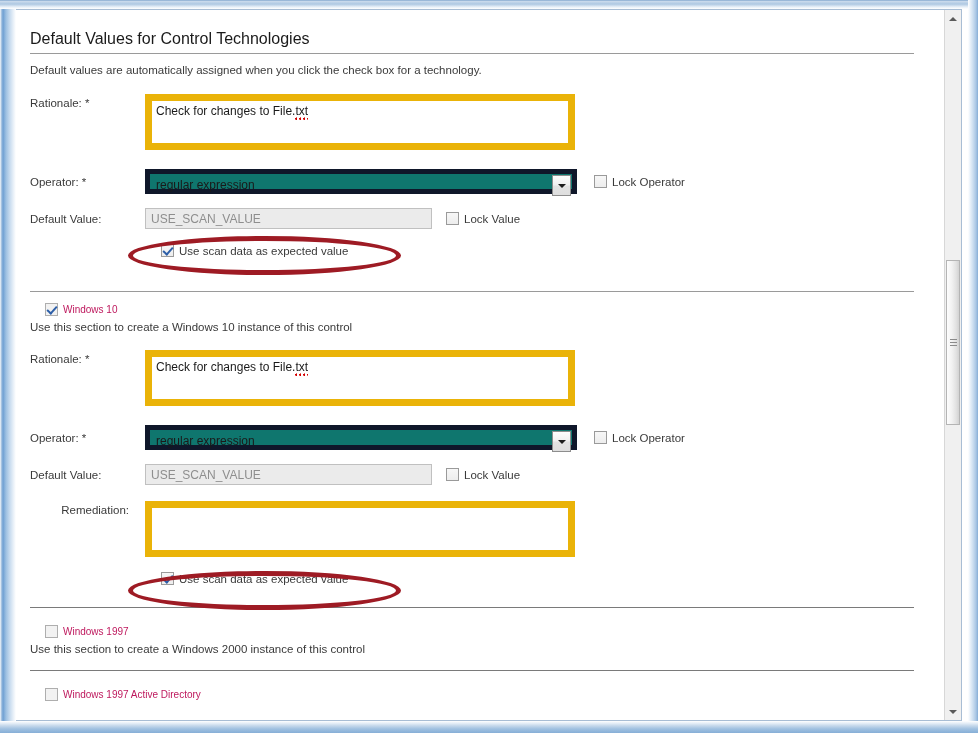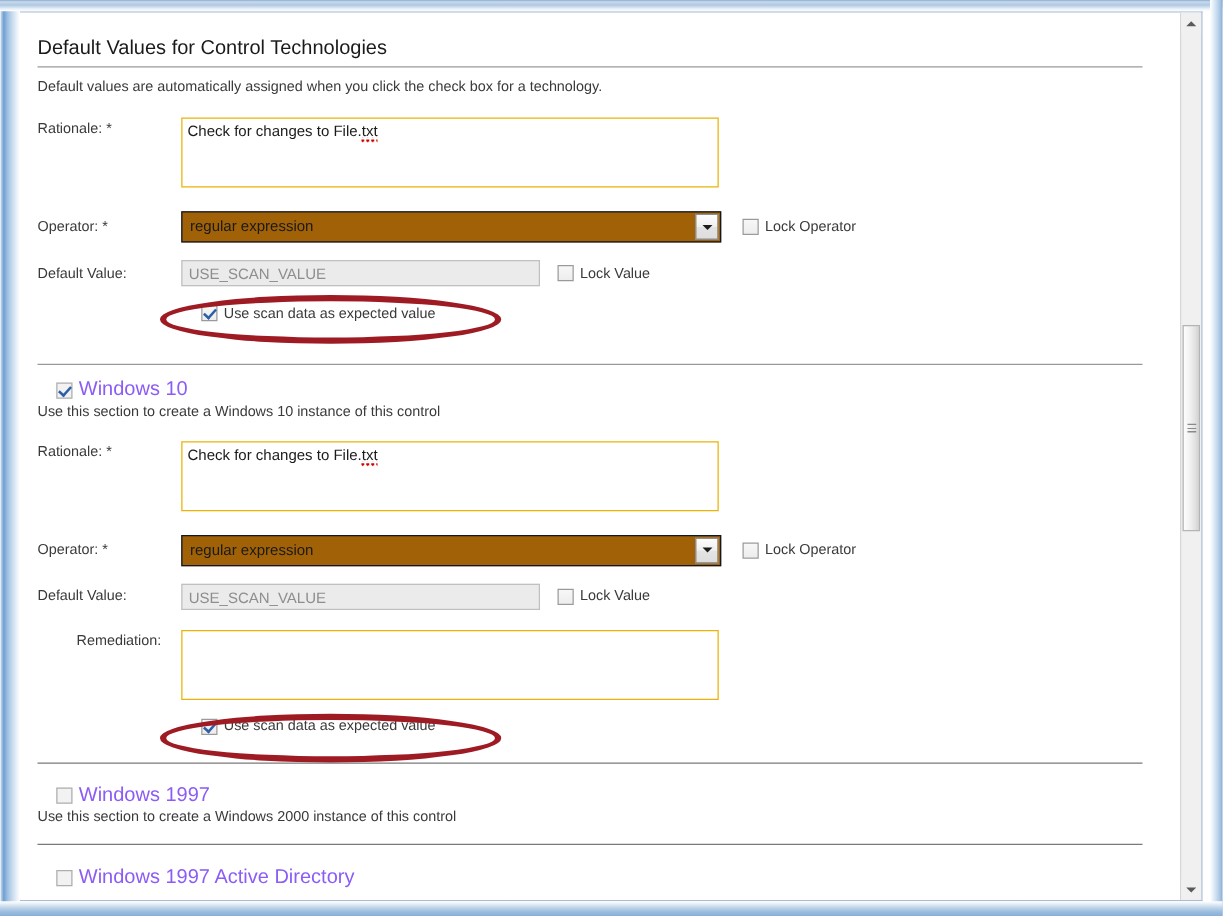--- a/index.html
+++ b/index.html
@@ -110,21 +110,21 @@
     font-size: 11.5px;
     color: #3a3a3a;
     text-align: left;
     flex: 0 0 auto;
     padding-top: 3px;
   }
 
   .textarea-box {
     width: 430px;
     height: 56px;
-    border: 1px solid #eab308;
+    border: 7px solid #eab308;
     background: #ffffff;
     box-sizing: border-box;
     font-family: "Liberation Sans", sans-serif;
     font-size: 12px;
     color: #1a1a1a;
     padding: 3px 4px;
     resize: none;
     outline: none;
     line-height: 14px;
   }
@@ -139,22 +139,22 @@
     background-repeat: repeat-x;
     background-position: 0 bottom;
     padding-bottom: 2px;
   }
 
   
   .select-wrap {
     position: relative;
     width: 432px;
     height: 25px;
-    border: 1px solid #0f172a;
-    background: #a16207;
+    border: 5px solid #0f172a;
+    background: #0f766e;
     box-sizing: border-box;
   }
   .select-value {
     position: absolute;
     left: 6px; top: 4px;
     font-size: 12px;
     color: #1a1a1a;
   }
   .select-btn {
     position: absolute;
@@ -215,22 +215,22 @@
   .cb.dim {
     border-color: #aeaeae;
     background: #f2f2f2;
   }
   .cb-label {
     font-size: 11.5px;
     color: #3a3a3a;
     white-space: nowrap;
   }
   .cb-label.dark {
-    color: #8b5cf6;
-    font-size: 16px;
+    color: #be185d;
+    font-size: 10px;
   }
 
   
   .annot-ellipse {
     position: absolute;
     border: 5px solid #9e1b24;
     border-radius: 50% / 50%;
     box-sizing: border-box;
     pointer-events: none;
   }

